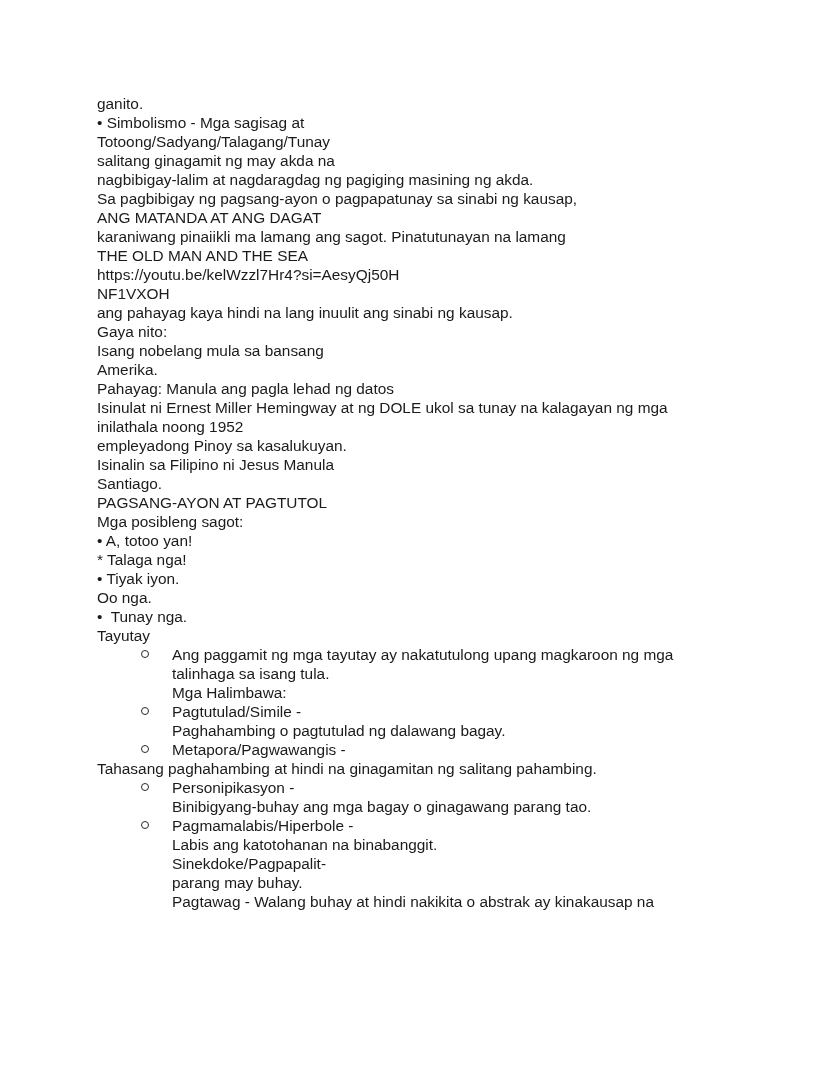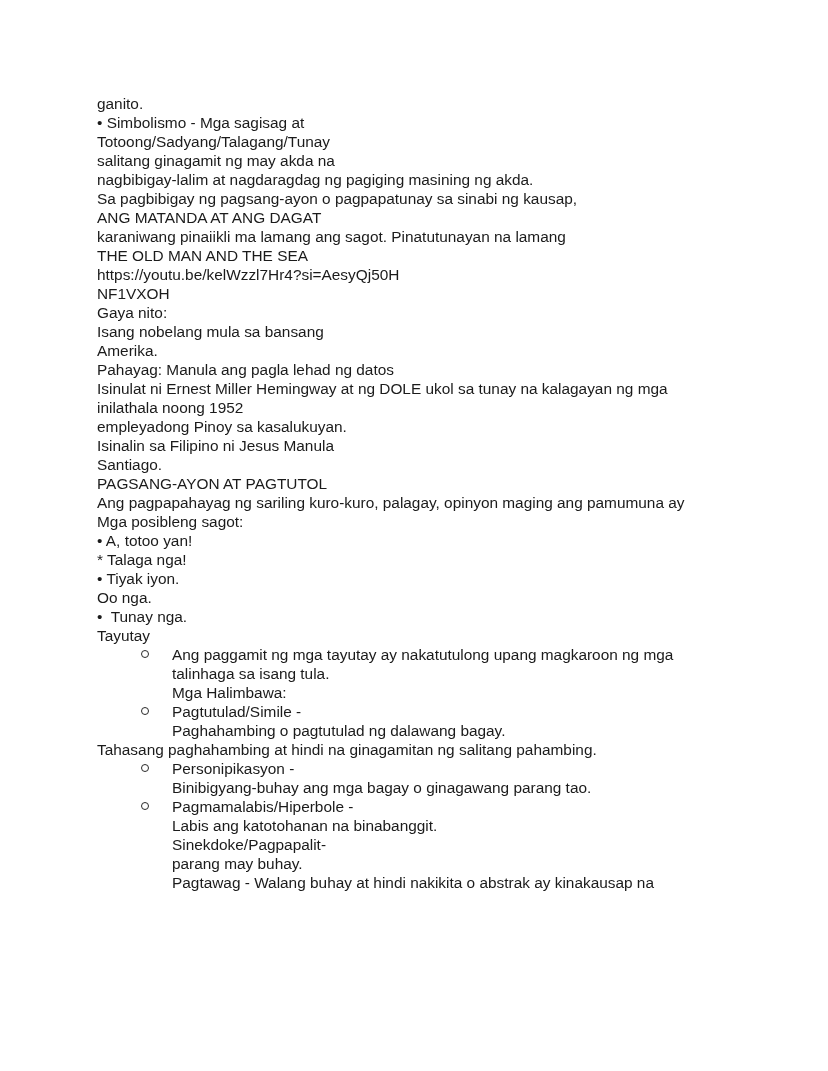--- a/index.html
+++ b/index.html
@@ -53,43 +53,44 @@
       <div class="line"><span>• Simbolismo - Mga sagisag at</span></div>
       <div class="line"><span>Totoong/Sadyang/Talagang/Tunay</span></div>
       <div class="line"><span>salitang ginagamit ng may akda na</span></div>
       <div class="line"><span>nagbibigay-lalim at nagdaragdag ng pagiging masining ng akda.</span></div>
       <div class="line"><span>Sa pagbibigay ng pagsang-ayon o pagpapatunay sa sinabi ng kausap,</span></div>
       <div class="line"><span>ANG MATANDA AT ANG DAGAT</span></div>
       <div class="line"><span>karaniwang pinaiikli ma lamang ang sagot. Pinatutunayan na lamang</span></div>
       <div class="line"><span>THE OLD MAN AND THE SEA</span></div>
       <div class="line"><span>https://youtu.be/kelWzzl7Hr4?si=AesyQj50H</span></div>
       <div class="line"><span>NF1VXOH</span></div>
+      <div class="line"><span>ang pahayag kaya hindi na lang inuulit ang sinabi ng kausap.</span></div>
       <div class="line"><span>Gaya nito:</span></div>
       <div class="line"><span>Isang nobelang mula sa bansang</span></div>
       <div class="line"><span>Amerika.</span></div>
       <div class="line"><span>Pahayag: Manula ang pagla lehad ng datos</span></div>
       <div class="line"><span>Isinulat ni Ernest Miller Hemingway at ng DOLE ukol sa tunay na kalagayan ng mga</span></div>
       <div class="line"><span>inilathala noong 1952</span></div>
       <div class="line"><span>empleyadong Pinoy sa kasalukuyan.</span></div>
       <div class="line"><span>Isinalin sa Filipino ni Jesus Manula</span></div>
       <div class="line"><span>Santiago.</span></div>
       <div class="line"><span>PAGSANG-AYON AT PAGTUTOL</span></div>
-      <div class="line"><span>Ang pagpapahayag ng sariling kuro-kuro, palagay, opinyon maging ang pamumuna ay</span></div>
       <div class="line"><span>Mga posibleng sagot:</span></div>
       <div class="line"><span>• A, totoo yan!</span></div>
       <div class="line"><span>* Talaga nga!</span></div>
       <div class="line"><span>• Tiyak iyon.</span></div>
       <div class="line"><span>Oo nga.</span></div>
       <div class="line"><span>•  Tunay nga.</span></div>
       <div class="line"><span>Tayutay</span></div>
       <div class="line indent"><span class="circle-bullet"></span><span>Ang paggamit ng mga tayutay ay nakatutulong upang magkaroon ng mga</span></div>
       <div class="line indent"><span>talinhaga sa isang tula.</span></div>
       <div class="line indent"><span>Mga Halimbawa:</span></div>
       <div class="line indent"><span class="circle-bullet"></span><span>Pagtutulad/Simile -</span></div>
       <div class="line indent"><span>Paghahambing o pagtutulad ng dalawang bagay.</span></div>
+      <div class="line indent"><span class="circle-bullet"></span><span>Metapora/Pagwawangis -</span></div>
       <div class="line"><span>Tahasang paghahambing at hindi na ginagamitan ng salitang pahambing.</span></div>
       <div class="line indent"><span class="circle-bullet"></span><span>Personipikasyon -</span></div>
       <div class="line indent"><span>Binibigyang-buhay ang mga bagay o ginagawang parang tao.</span></div>
       <div class="line indent"><span class="circle-bullet"></span><span>Pagmamalabis/Hiperbole -</span></div>
       <div class="line indent"><span>Labis ang katotohanan na binabanggit.</span></div>
       <div class="line indent"><span>Sinekdoke/Pagpapalit-</span></div>
       <div class="line indent"><span>parang may buhay.</span></div>
       <div class="line indent"><span>Pagtawag - Walang buhay at hindi nakikita o abstrak ay kinakausap na</span></div>
     </div>
 </div>

